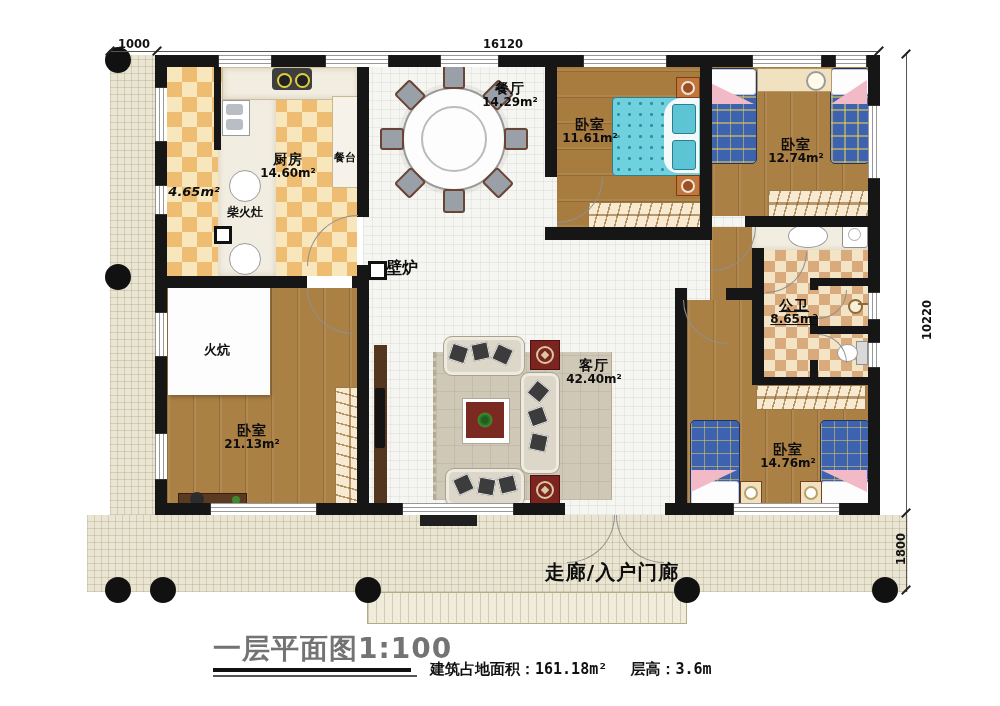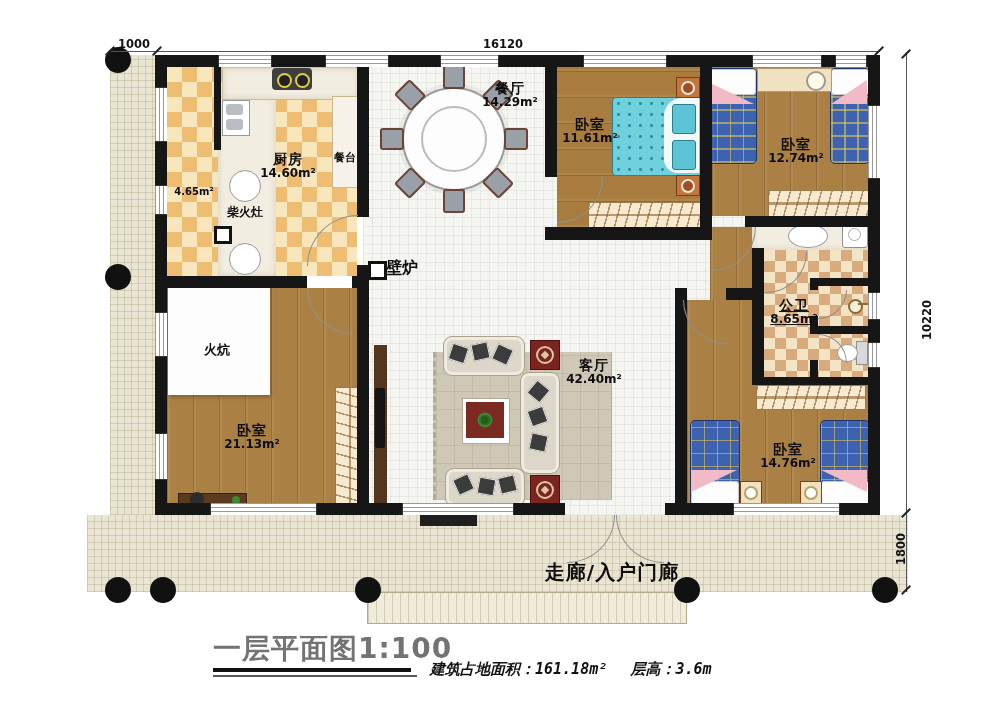--- a/index.html
+++ b/index.html
@@ -249,21 +249,21 @@
   <div class="dimtxt" style="left:118px;top:37px;">1000</div>
   <div class="dimtxt" style="left:483px;top:37px;">16120</div>
   <div class="dimtxt vdim" style="left:920px;top:300px;">10220</div>
   <div class="dimtxt vdim" style="left:894px;top:533px;">1800</div>
 
   <div class="lbl" style="left:288px;top:166px;">
     <span class="nm">厨房</span>
     <span class="ar">14.60m²</span>
   </div>
   <div class="lbl s11" style="left:345px;top:158px;font-size:11px;">餐台</div>
-  <div class="lbl s12" style="left:194px;top:192px;font-size:10px;">4.65m²</div>
+  <div class="lbl s12" style="left:194px;top:192px;font-size:13px;font-style:italic;">4.65m²</div>
   <div class="lbl s12" style="left:245px;top:213px;font-size:12px;">柴火灶</div>
   <div class="lbl" style="left:510px;top:95px;">
     <span class="nm">餐厅</span>
     <span class="ar">14.29m²</span>
   </div>
   <div class="lbl" style="left:590px;top:131px;">
     <span class="nm">卧室</span>
     <span class="ar">11.61m²</span>
   </div>
   <div class="lbl" style="left:796px;top:151px;">
@@ -288,18 +288,18 @@
   </div>
   <div class="lbl" style="left:217px;top:350px;font-size:13px;">火炕</div>
   <div class="lbl" style="left:402px;top:268px;font-size:16px;">壁炉</div>
   <div class="lbl" style="left:612px;top:572px;font-size:20px;letter-spacing:1px;">走廊/入户门廊</div>
 
   <div class="legend-title" style="left:213px;top:630px;">
     <span>一层平面图</span><span>1:100</span>
   </div>
   <div class="abs" style="left:213px;top:668px;width:198px;height:4px;background:#111;"></div>
   <div class="abs" style="left:213px;top:675px;width:204px;height:2px;background:#555;"></div>
-  <div class="legend-stats" style="left:430px;top:660px;font-style:italic;">
+  <div class="legend-stats" style="left:430px;top:660px;">
     <span>建筑占地面积：</span><span class="v">161.18m²</span><span style="display:inline-block;width:18px;"></span>
     <span>层高：</span><span class="v">3.6m</span>
   </div>
 
 </div>
 
 </body></html>

